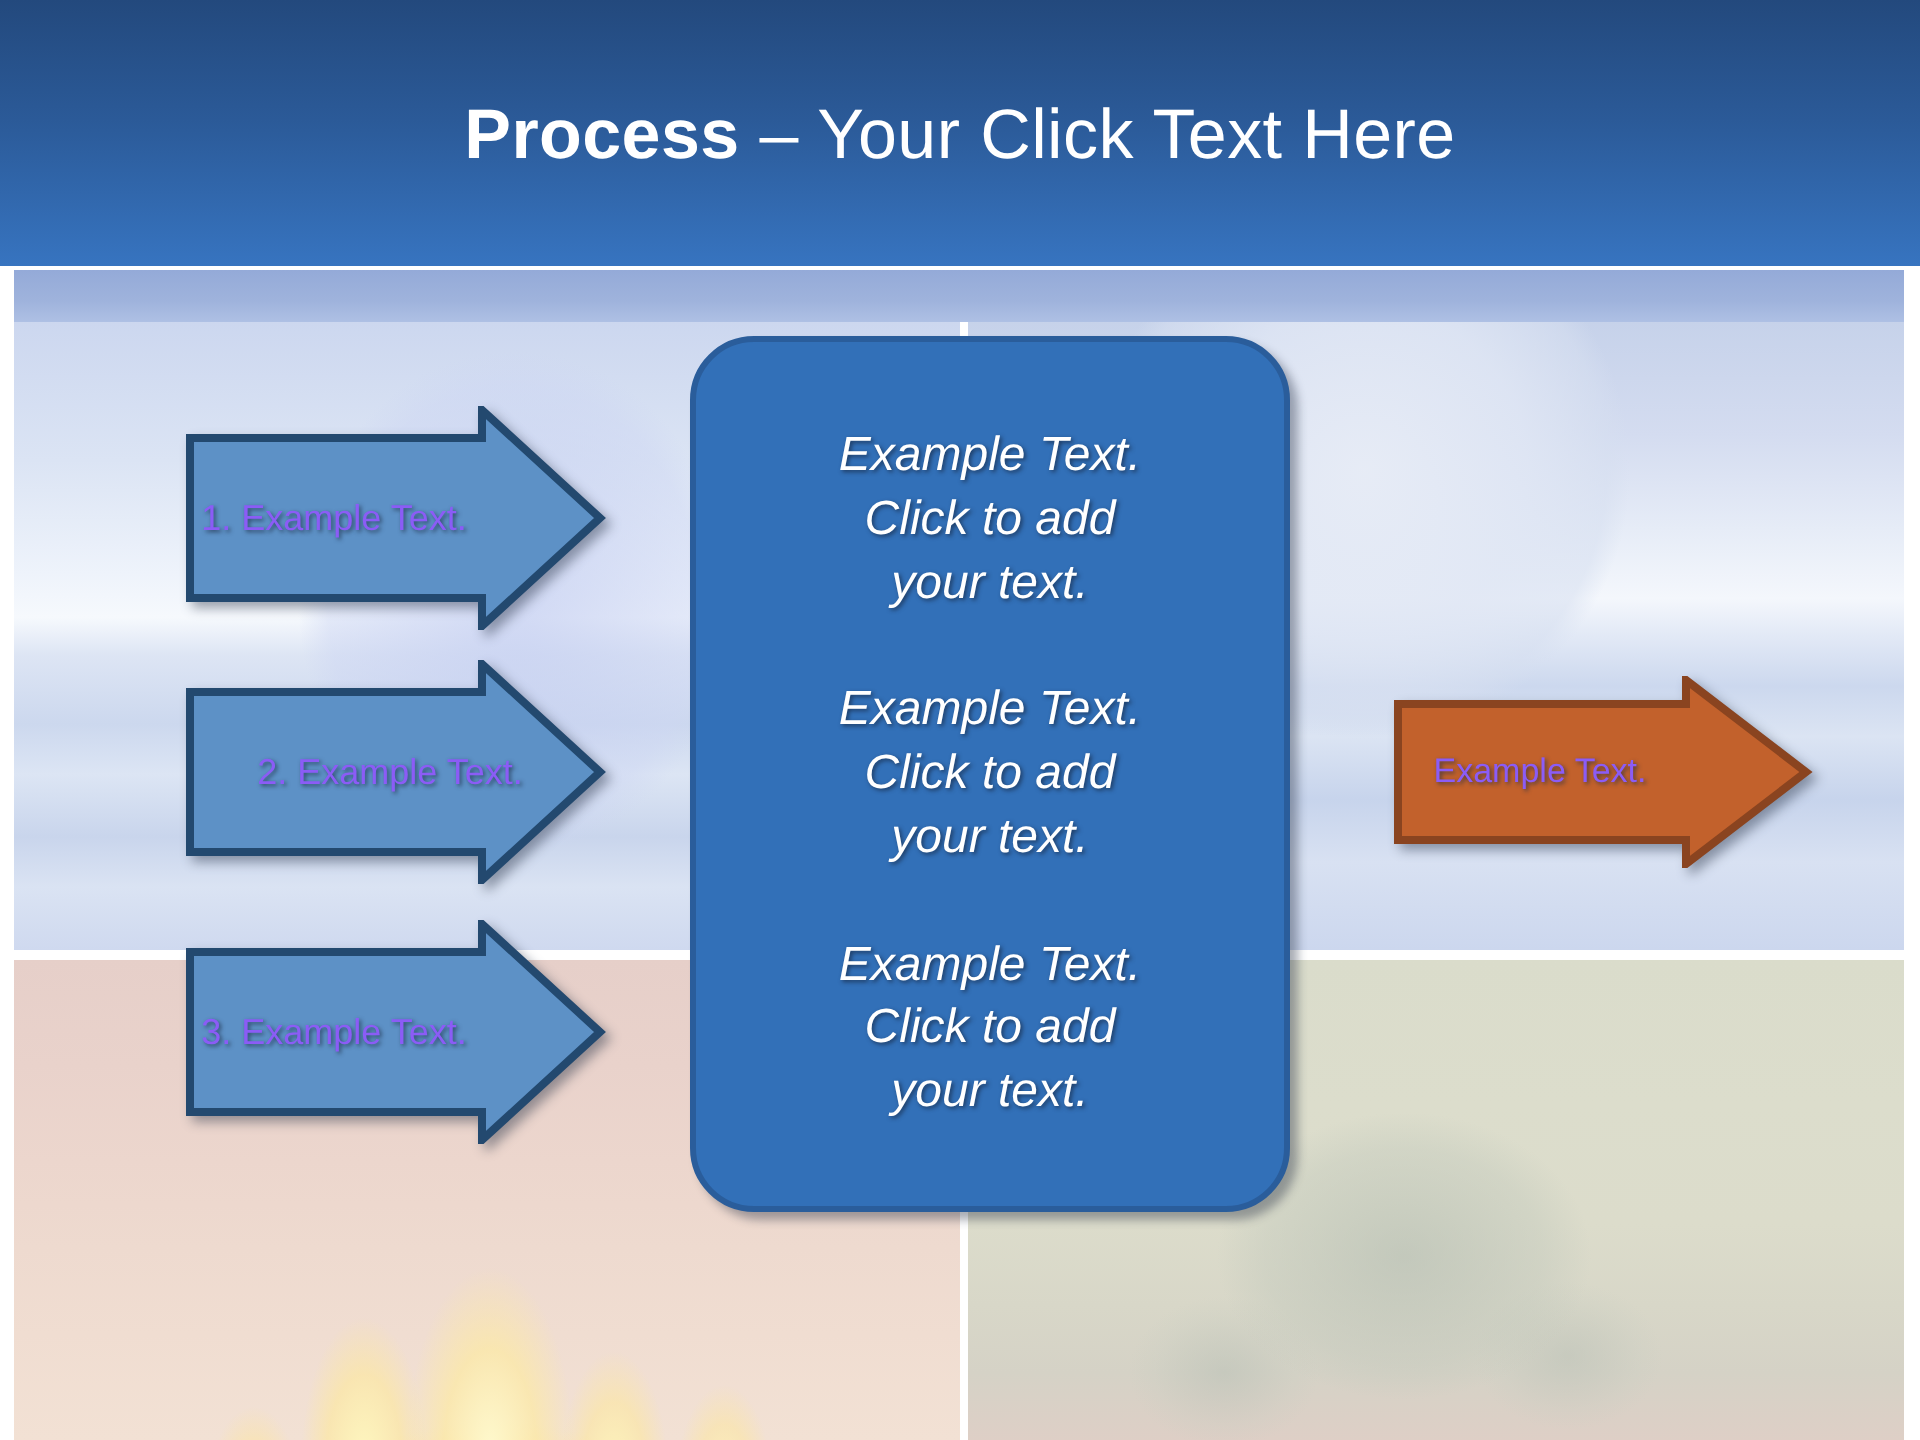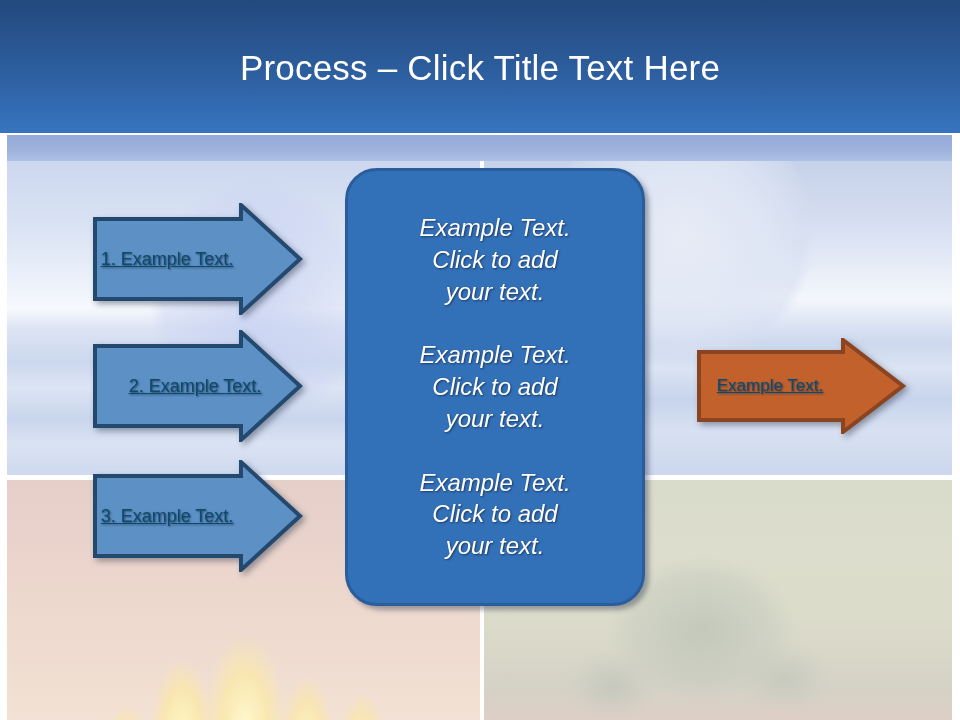--- a/index.html
+++ b/index.html
@@ -26,21 +26,21 @@
   #title-text {
     position: absolute;
     left: 0; top: 48px;
     width: 960px;
     text-align: center;
     color: #ffffff;
     font-size: 35px;
     letter-spacing: 0.2px;
     white-space: nowrap;
   }
-  #title-text .bold { font-weight: normal; }
+  #title-text .bold { font-weight: bold; }
 
   
   .photo {
     position: absolute;
     overflow: hidden;
   }
   
   #lavender-band {
     position: absolute;
     left: 7px; top: 135px;
@@ -98,26 +98,25 @@
   .arrow {
     position: absolute;
     filter: drop-shadow(3px 3px 3px rgba(40,50,70,0.45));
   }
   .arrow svg { display: block; }
   .arrow-label {
     position: absolute;
     display: flex;
     align-items: center;
     justify-content: center;
-    color: #0c4a6e;
+    color: #8b5cf6;
     font-size: 18px;
     white-space: nowrap;
     text-shadow: 1px 1px 2px rgba(30,45,70,0.75);
     pointer-events: none;
-    text-decoration: underline;
   }
 
   
   #center-panel {
     position: absolute;
     left: 345px; top: 168px;
     width: 300px; height: 438px;
     background: #3270b8;
     border: 3px solid #2a5d9b;
     border-radius: 32px;
@@ -145,21 +144,21 @@
 
 <div id="slide">
 
   <div class="photo" id="photo-tl"></div>
   <div class="photo" id="photo-tr"></div>
   <div class="photo" id="photo-bl"></div>
   <div class="photo" id="photo-br"></div>
   <div id="lavender-band"></div>
 
   <div id="title-bar">
-    <div id="title-text"><span class="bold">Process</span><span> – Click Title Text Here</span></div>
+    <div id="title-text"><span class="bold">Process</span><span> – Your Click Text Here</span></div>
   </div>
 
   <div class="arrow" id="arrow-1" style="left:93px; top:203px;">
     <svg width="210" height="112" viewBox="0 0 210 112">
       <polygon points="2,16 148,16 148,2 207,56 148,110 148,96 2,96" fill="#5d91c6" stroke="#23496f" stroke-width="4" stroke-linejoin="miter"></polygon>
     </svg>
     <div class="arrow-label" style="left:0; top:16px; width:148px; height:80px;">1. Example Text.</div>
   </div>
 
   <div class="arrow" id="arrow-2" style="left:93px; top:330px;">

